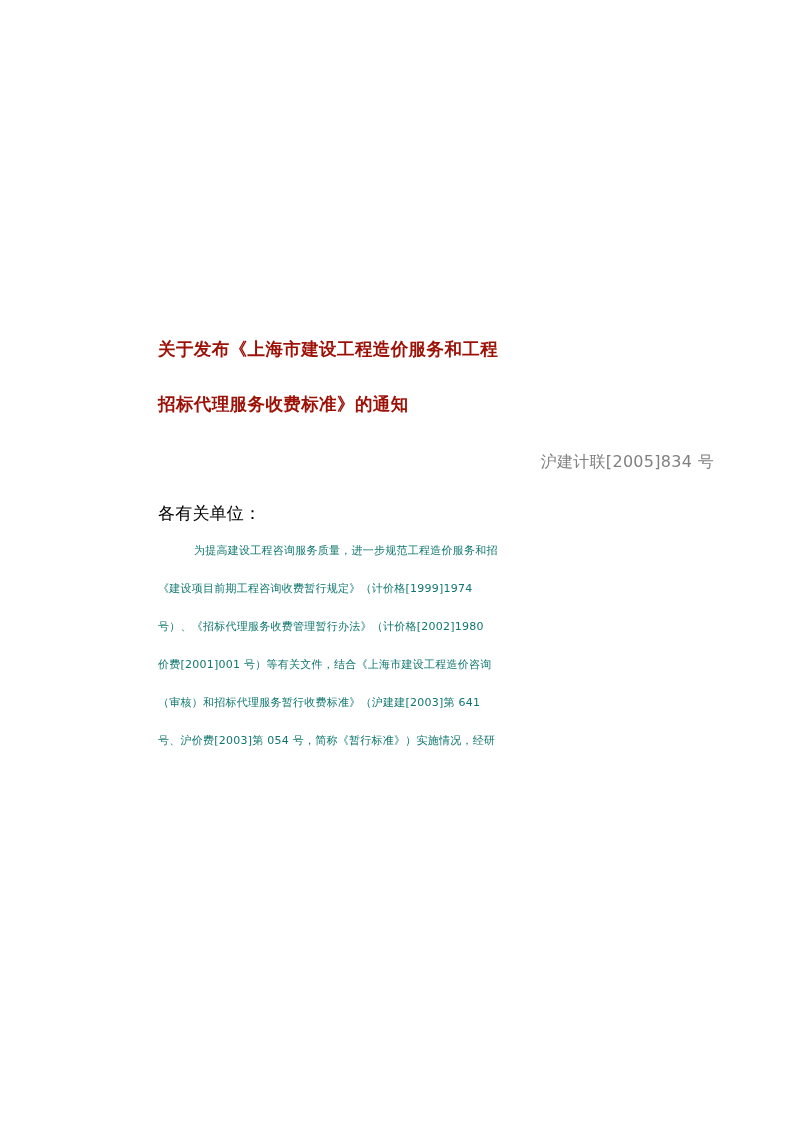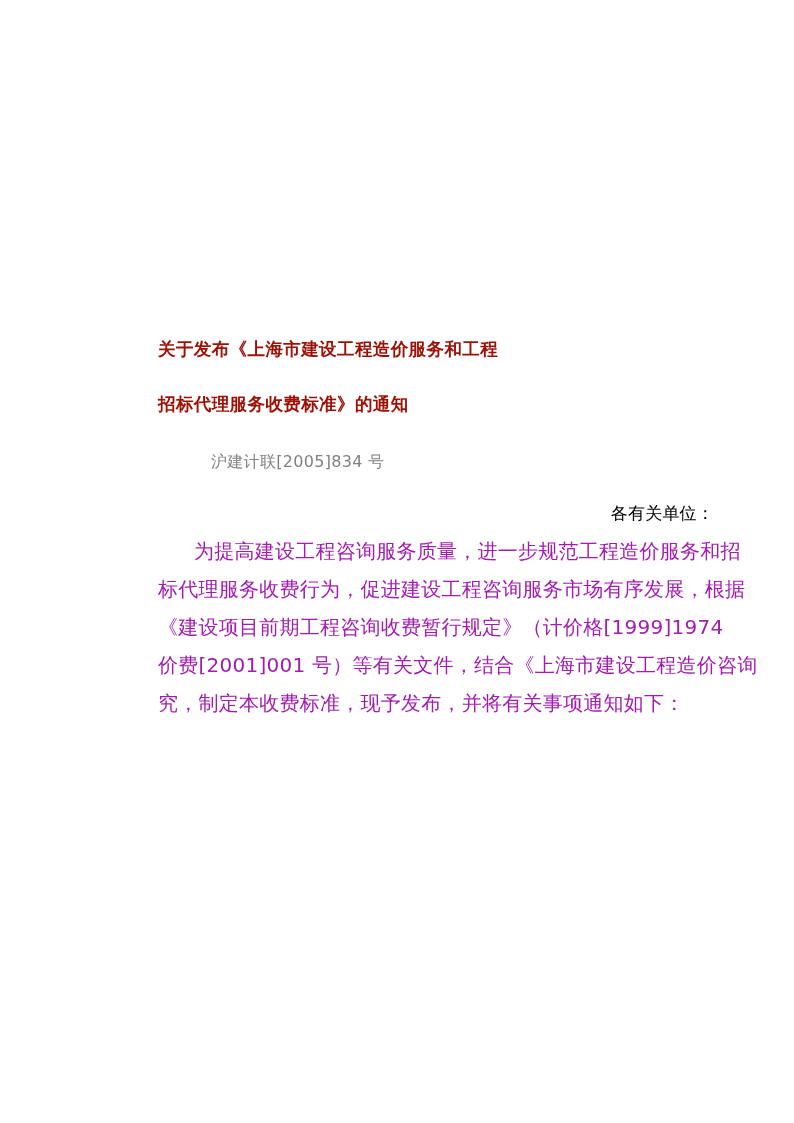--- a/index.html
+++ b/index.html
@@ -31,40 +31,40 @@
     font-size: 17.5px;
     line-height: 46px;
     letter-spacing: 0.4px;
     white-space: nowrap;
   }
   .doc-title-line2 {
     margin-top: 9px;
   }
   .doc-number-block {
     margin-top: 16px;
+    text-align: right;
   }
   .doc-number {
     color: #808080;
     font-size: 16px;
     line-height: 38px;
     letter-spacing: 0.3px;
   }
   .doc-number-1 { padding-left: 53px; }
   .doc-number-2 { padding-left: 62px; }
   .salutation {
     color: #000000;
     font-size: 17px;
     line-height: 38px;
     margin-top: 13px;
     letter-spacing: 0.2px;
-    text-align: right;
   }
   .body-line {
-    color: #a21caf;
-    font-size: 20px;
+    color: #0f766e;
+    font-size: 11px;
     line-height: 38px;
     letter-spacing: 0.25px;
     white-space: nowrap;
   }
   .body-line.indent {
     padding-left: 36px;
   }
 </style>
 </head>
 <body>
@@ -76,20 +76,21 @@
     <div class="doc-title doc-title-line2">招标代理服务收费标准》的通知</div>
 
     <div class="doc-number-block">
       <div class="doc-number doc-number-1">沪建计联[2005]834 号</div>
     </div>
 
     <div class="salutation">各有关单位：</div>
 
     <div class="body-paragraph">
       <div class="body-line indent">为提高建设工程咨询服务质量，进一步规范工程造价服务和招</div>
-      <div class="body-line">标代理服务收费行为，促进建设工程咨询服务市场有序发展，根据</div>
       <div class="body-line">《建设项目前期工程咨询收费暂行规定》（计价格[1999]1974</div>
+      <div class="body-line">号）、《招标代理服务收费管理暂行办法》（计价格[2002]1980</div>
       <div class="body-line">价费[2001]001 号）等有关文件，结合《上海市建设工程造价咨询</div>
-      <div class="body-line">究，制定本收费标准，现予发布，并将有关事项通知如下：</div>
+      <div class="body-line">（审核）和招标代理服务暂行收费标准》（沪建建[2003]第 641</div>
+      <div class="body-line">号、沪价费[2003]第 054 号，简称《暂行标准》）实施情况，经研</div>
     </div>
 
   </div>
 </div>
 
 </body></html>

